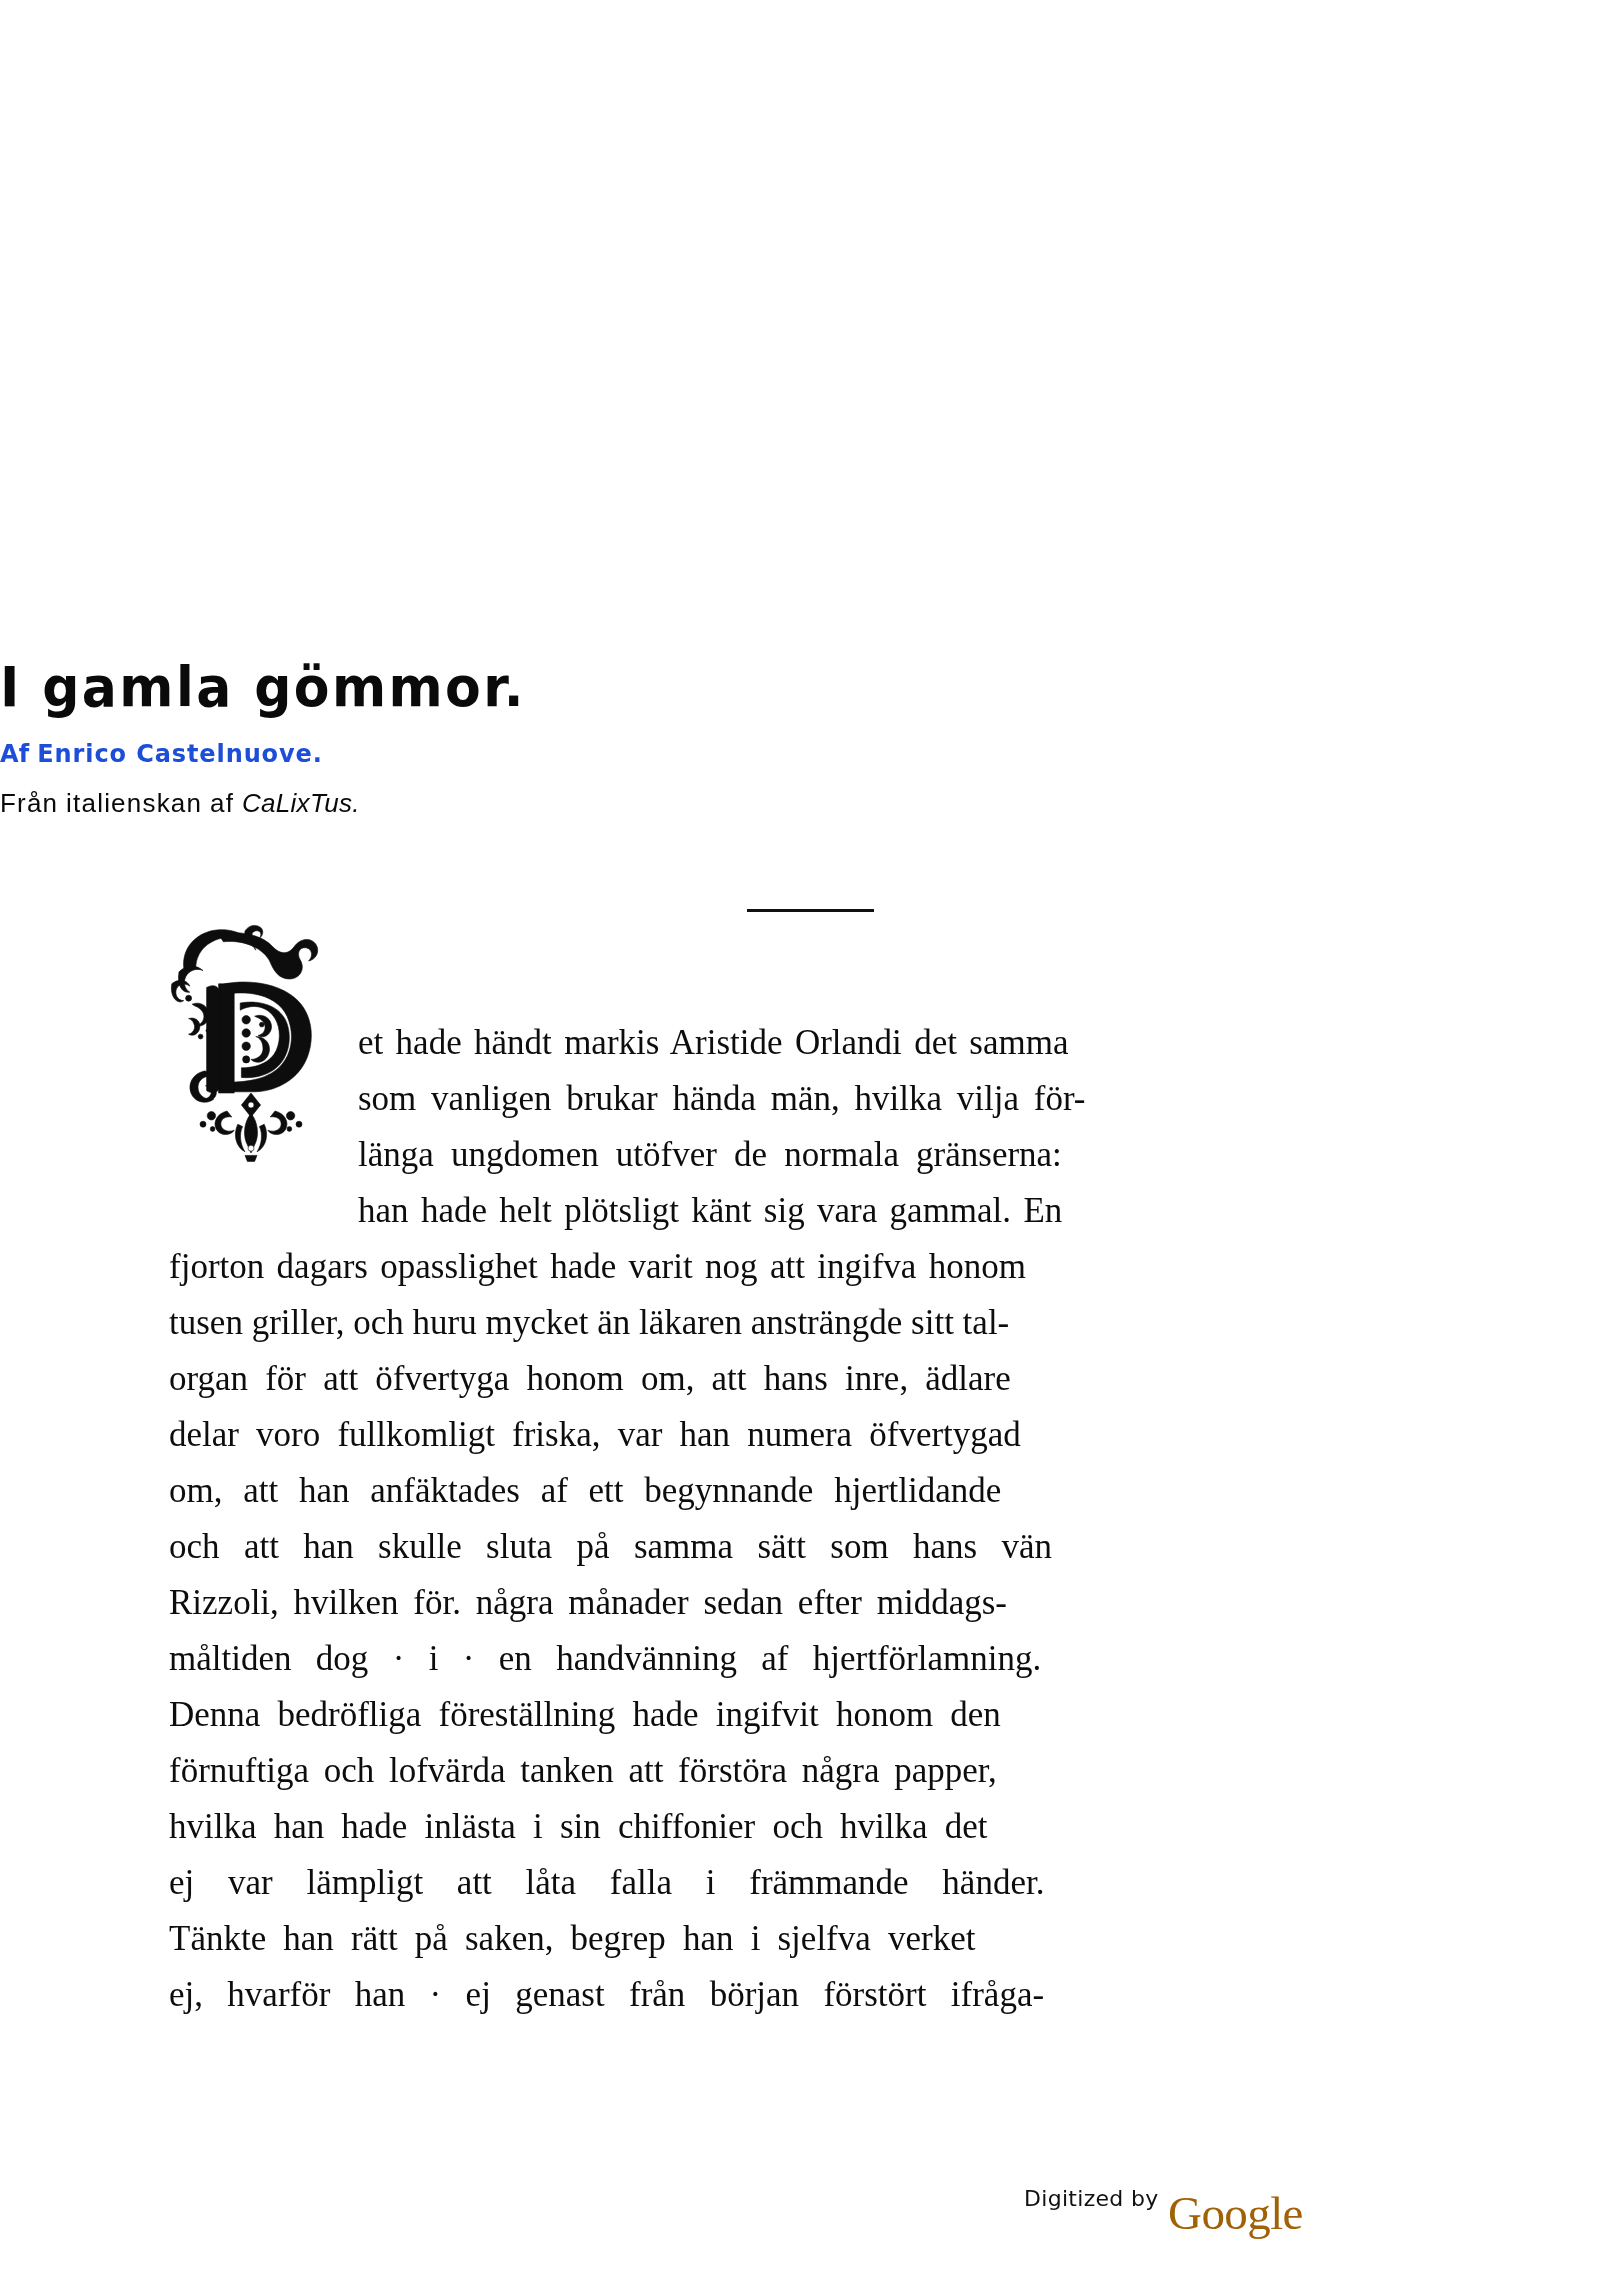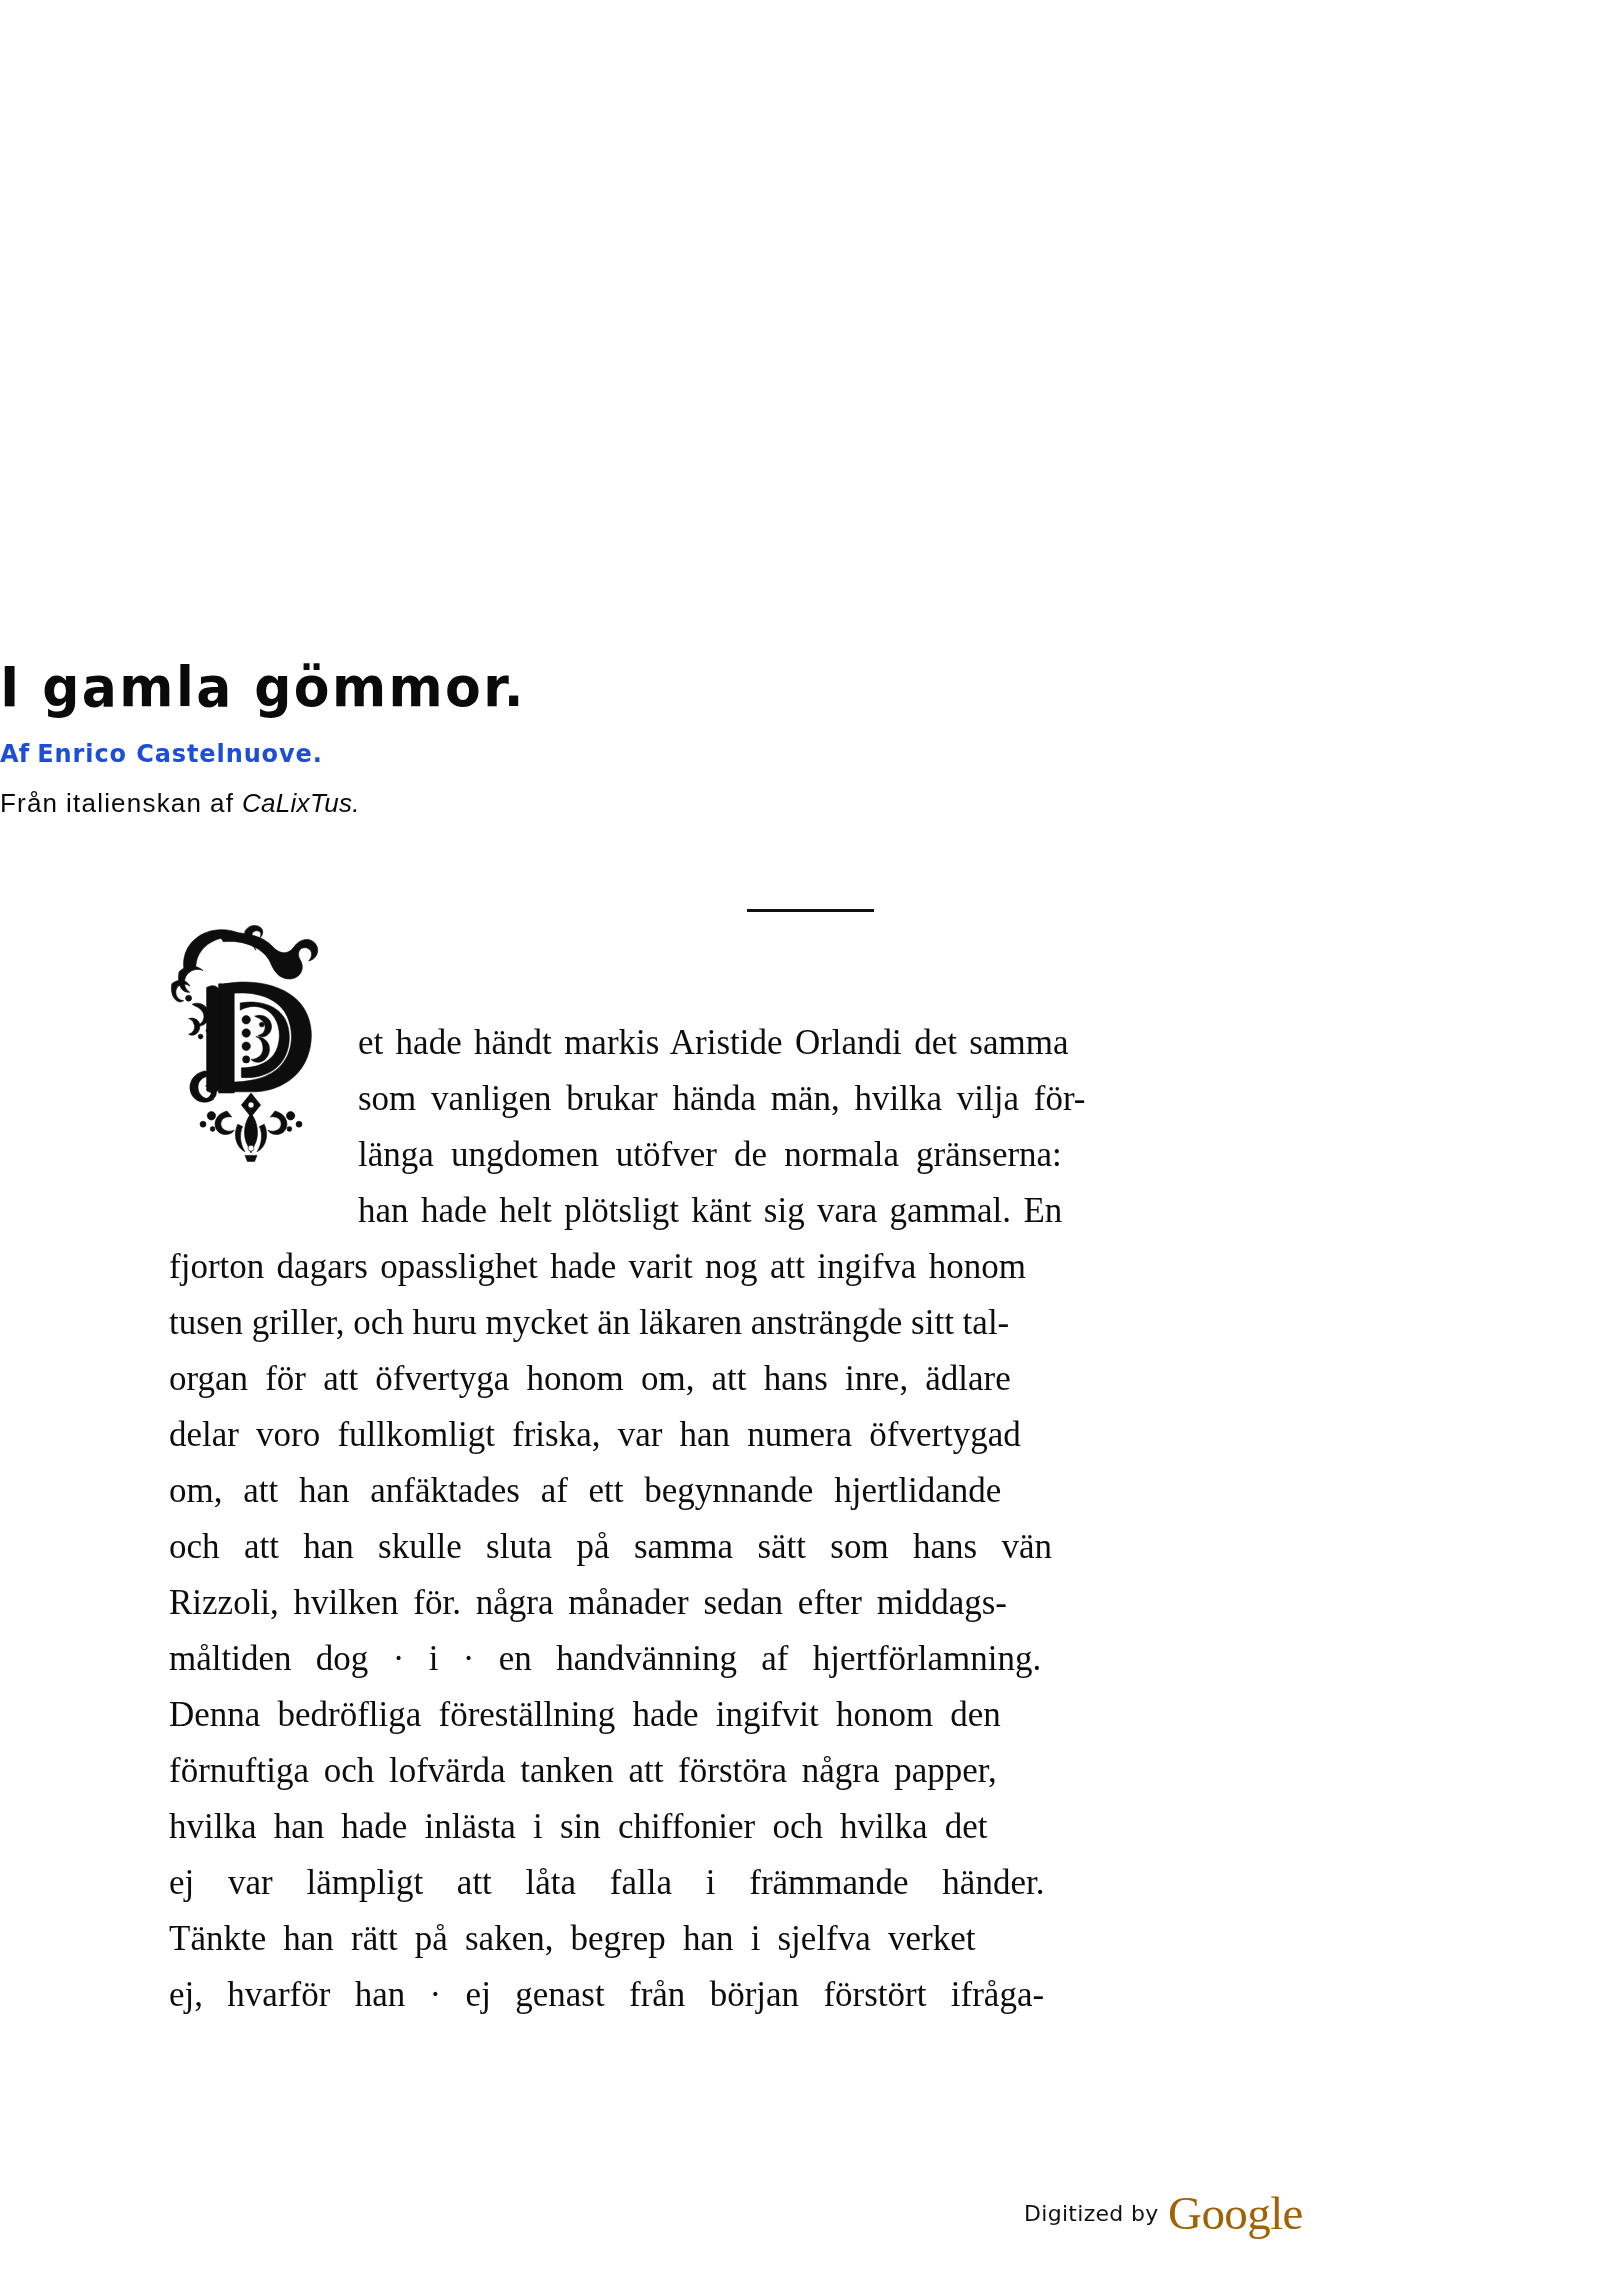--- a/index.html
+++ b/index.html
@@ -127,21 +127,21 @@
     pointer-events: none;
   }
   .dropcap svg { display: block; }
 
   
   .footer {
     position: absolute;
     left: 1024px;
     top: 2186px;
     display: flex;
-    align-items: center;
+    align-items: flex-start;
   }
   .digitized-by {
     font-family: "DejaVu Sans", "Liberation Sans", sans-serif;
     font-size: 22px;
     color: #111;
     letter-spacing: 0.3px;
   }
   .google-word {
     font-family: "Liberation Serif", "DejaVu Serif", serif;
     font-size: 47px;

